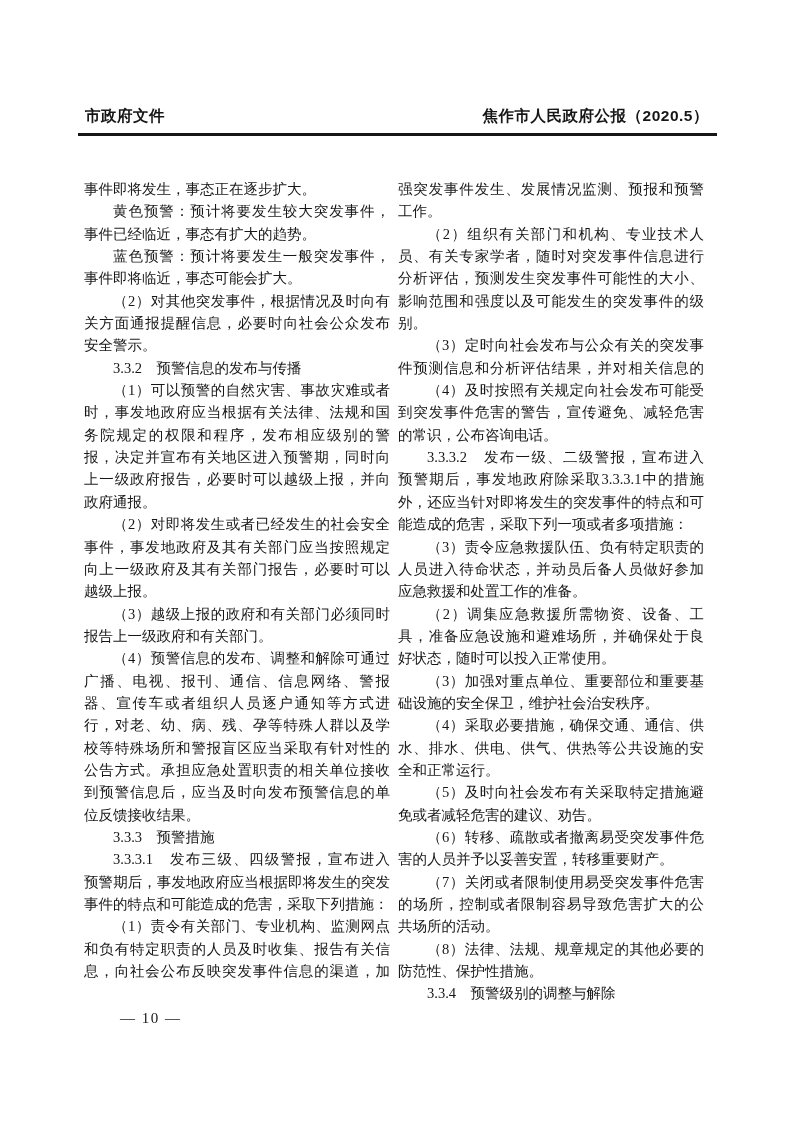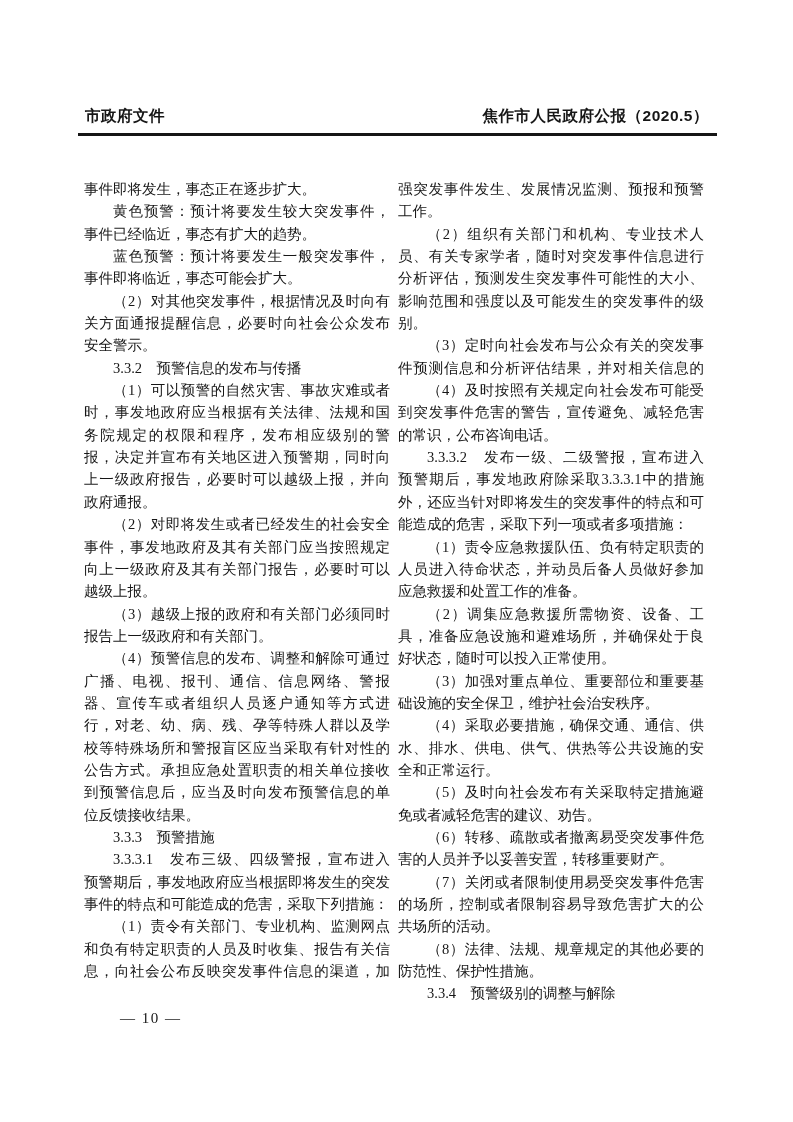--- a/index.html
+++ b/index.html
@@ -123,21 +123,21 @@
         <div class="line">别。</div>
         <div class="line indent fill">（3）定时向社会发布与公众有关的突发事</div>
         <div class="line fill">件预测信息和分析评估结果，并对相关信息的</div>
         <div class="line indent fill">（4）及时按照有关规定向社会发布可能受</div>
         <div class="line fill">到突发事件危害的警告，宣传避免、减轻危害</div>
         <div class="line">的常识，公布咨询电话。</div>
         <div class="line indent fill">3.3.3.2　发布一级、二级警报，宣布进入</div>
         <div class="line fill">预警期后，事发地政府除采取3.3.3.1中的措施</div>
         <div class="line fill">外，还应当针对即将发生的突发事件的特点和可</div>
         <div class="line">能造成的危害，采取下列一项或者多项措施：</div>
-        <div class="line indent fill">（1）责令应急救援队伍、负有特定职责的</div>
+        <div class="line indent fill">（3）责令应急救援队伍、负有特定职责的</div>
         <div class="line fill">人员进入待命状态，并动员后备人员做好参加</div>
         <div class="line">应急救援和处置工作的准备。</div>
         <div class="line indent fill">（2）调集应急救援所需物资、设备、工</div>
         <div class="line fill">具，准备应急设施和避难场所，并确保处于良</div>
         <div class="line">好状态，随时可以投入正常使用。</div>
         <div class="line indent fill">（3）加强对重点单位、重要部位和重要基</div>
         <div class="line">础设施的安全保卫，维护社会治安秩序。</div>
         <div class="line indent fill">（4）采取必要措施，确保交通、通信、供</div>
         <div class="line fill">水、排水、供电、供气、供热等公共设施的安</div>
         <div class="line">全和正常运行。</div>

